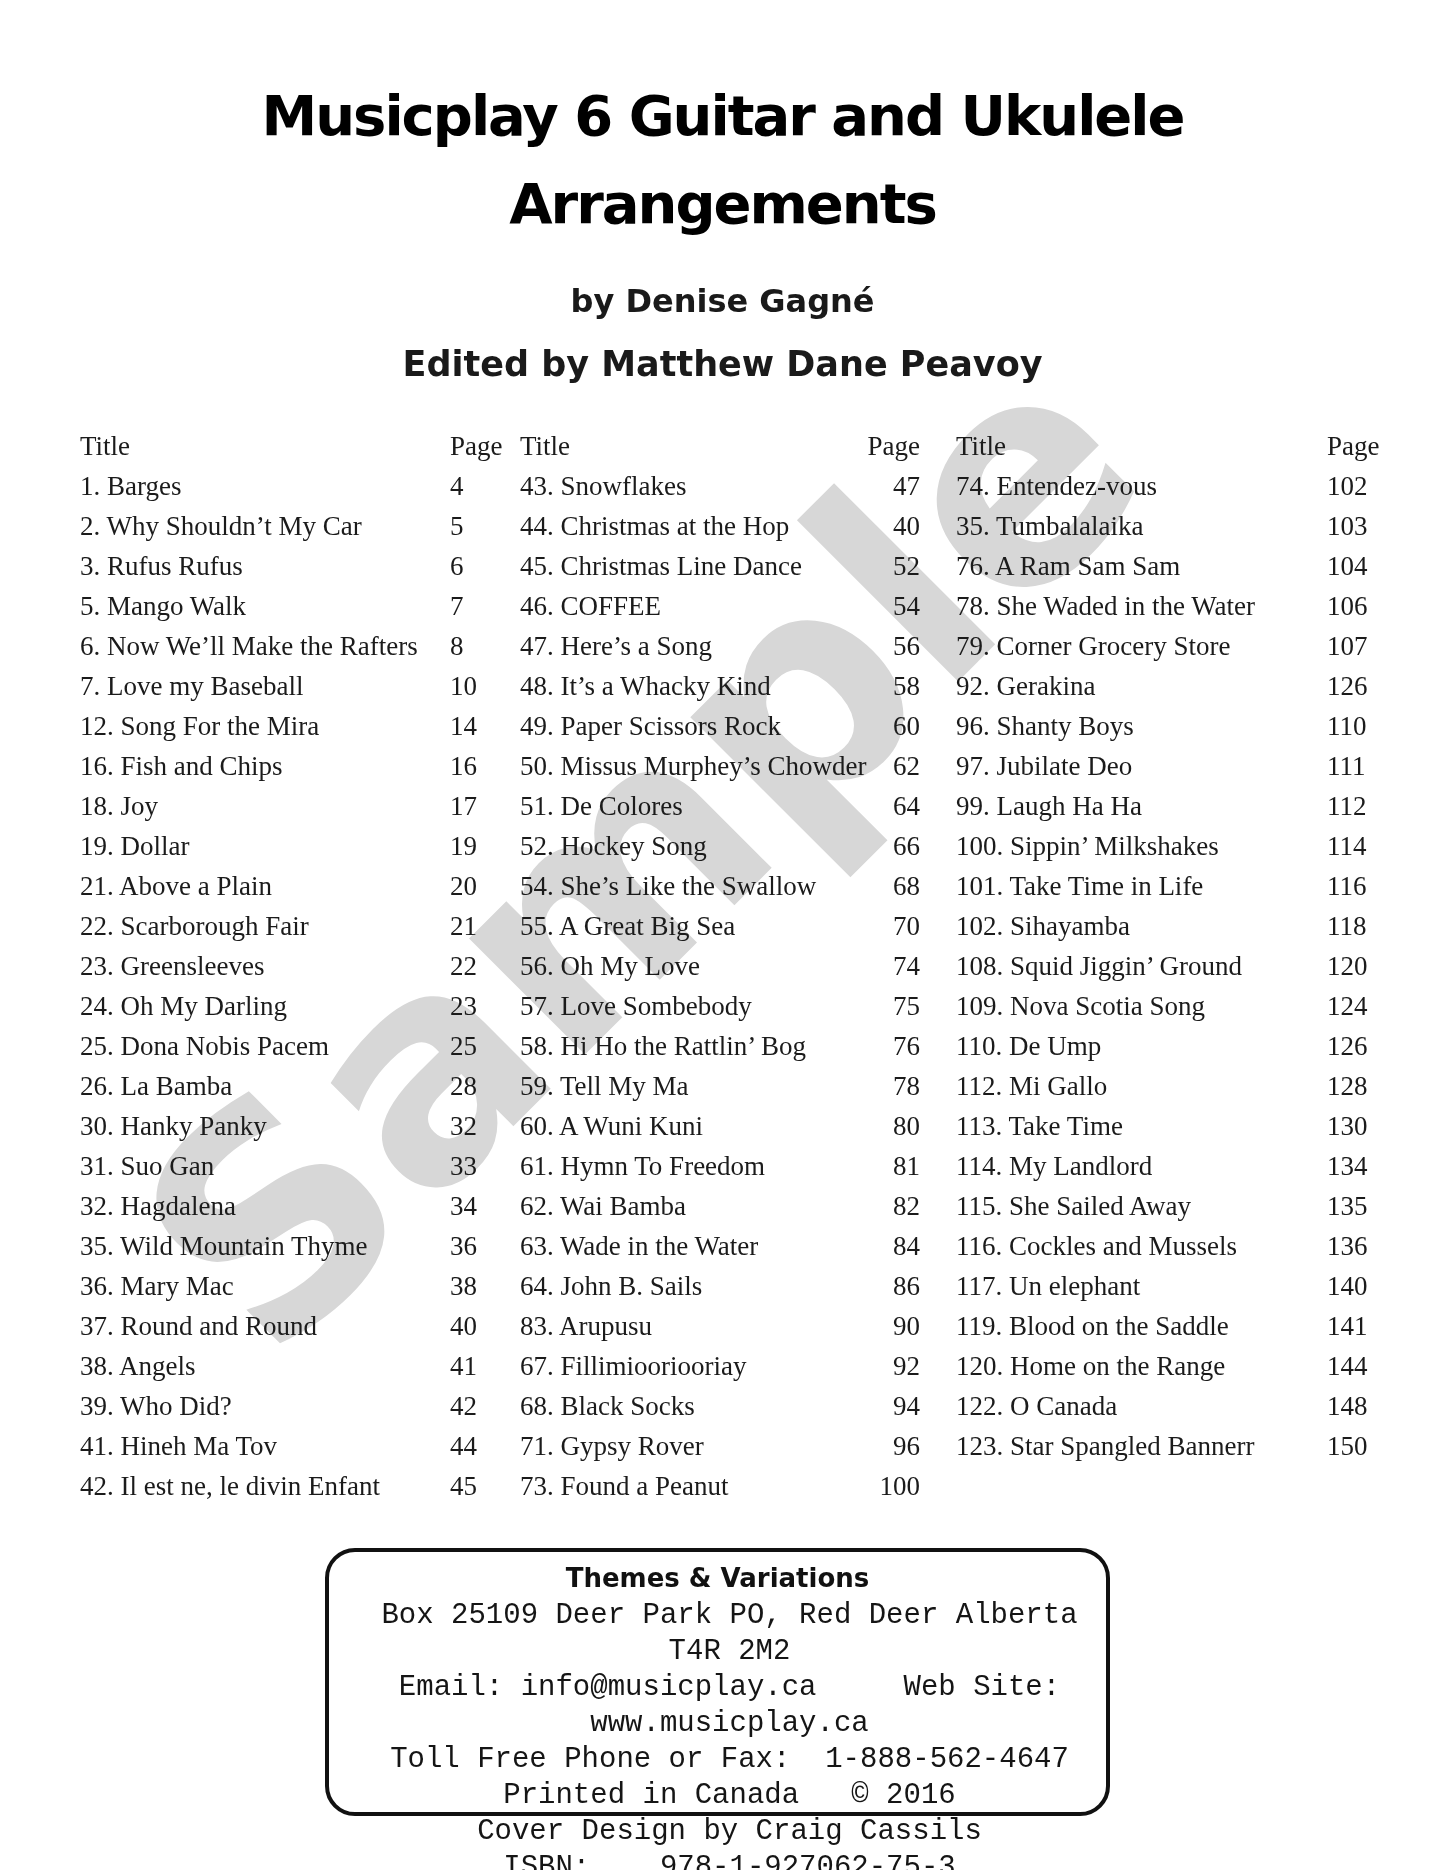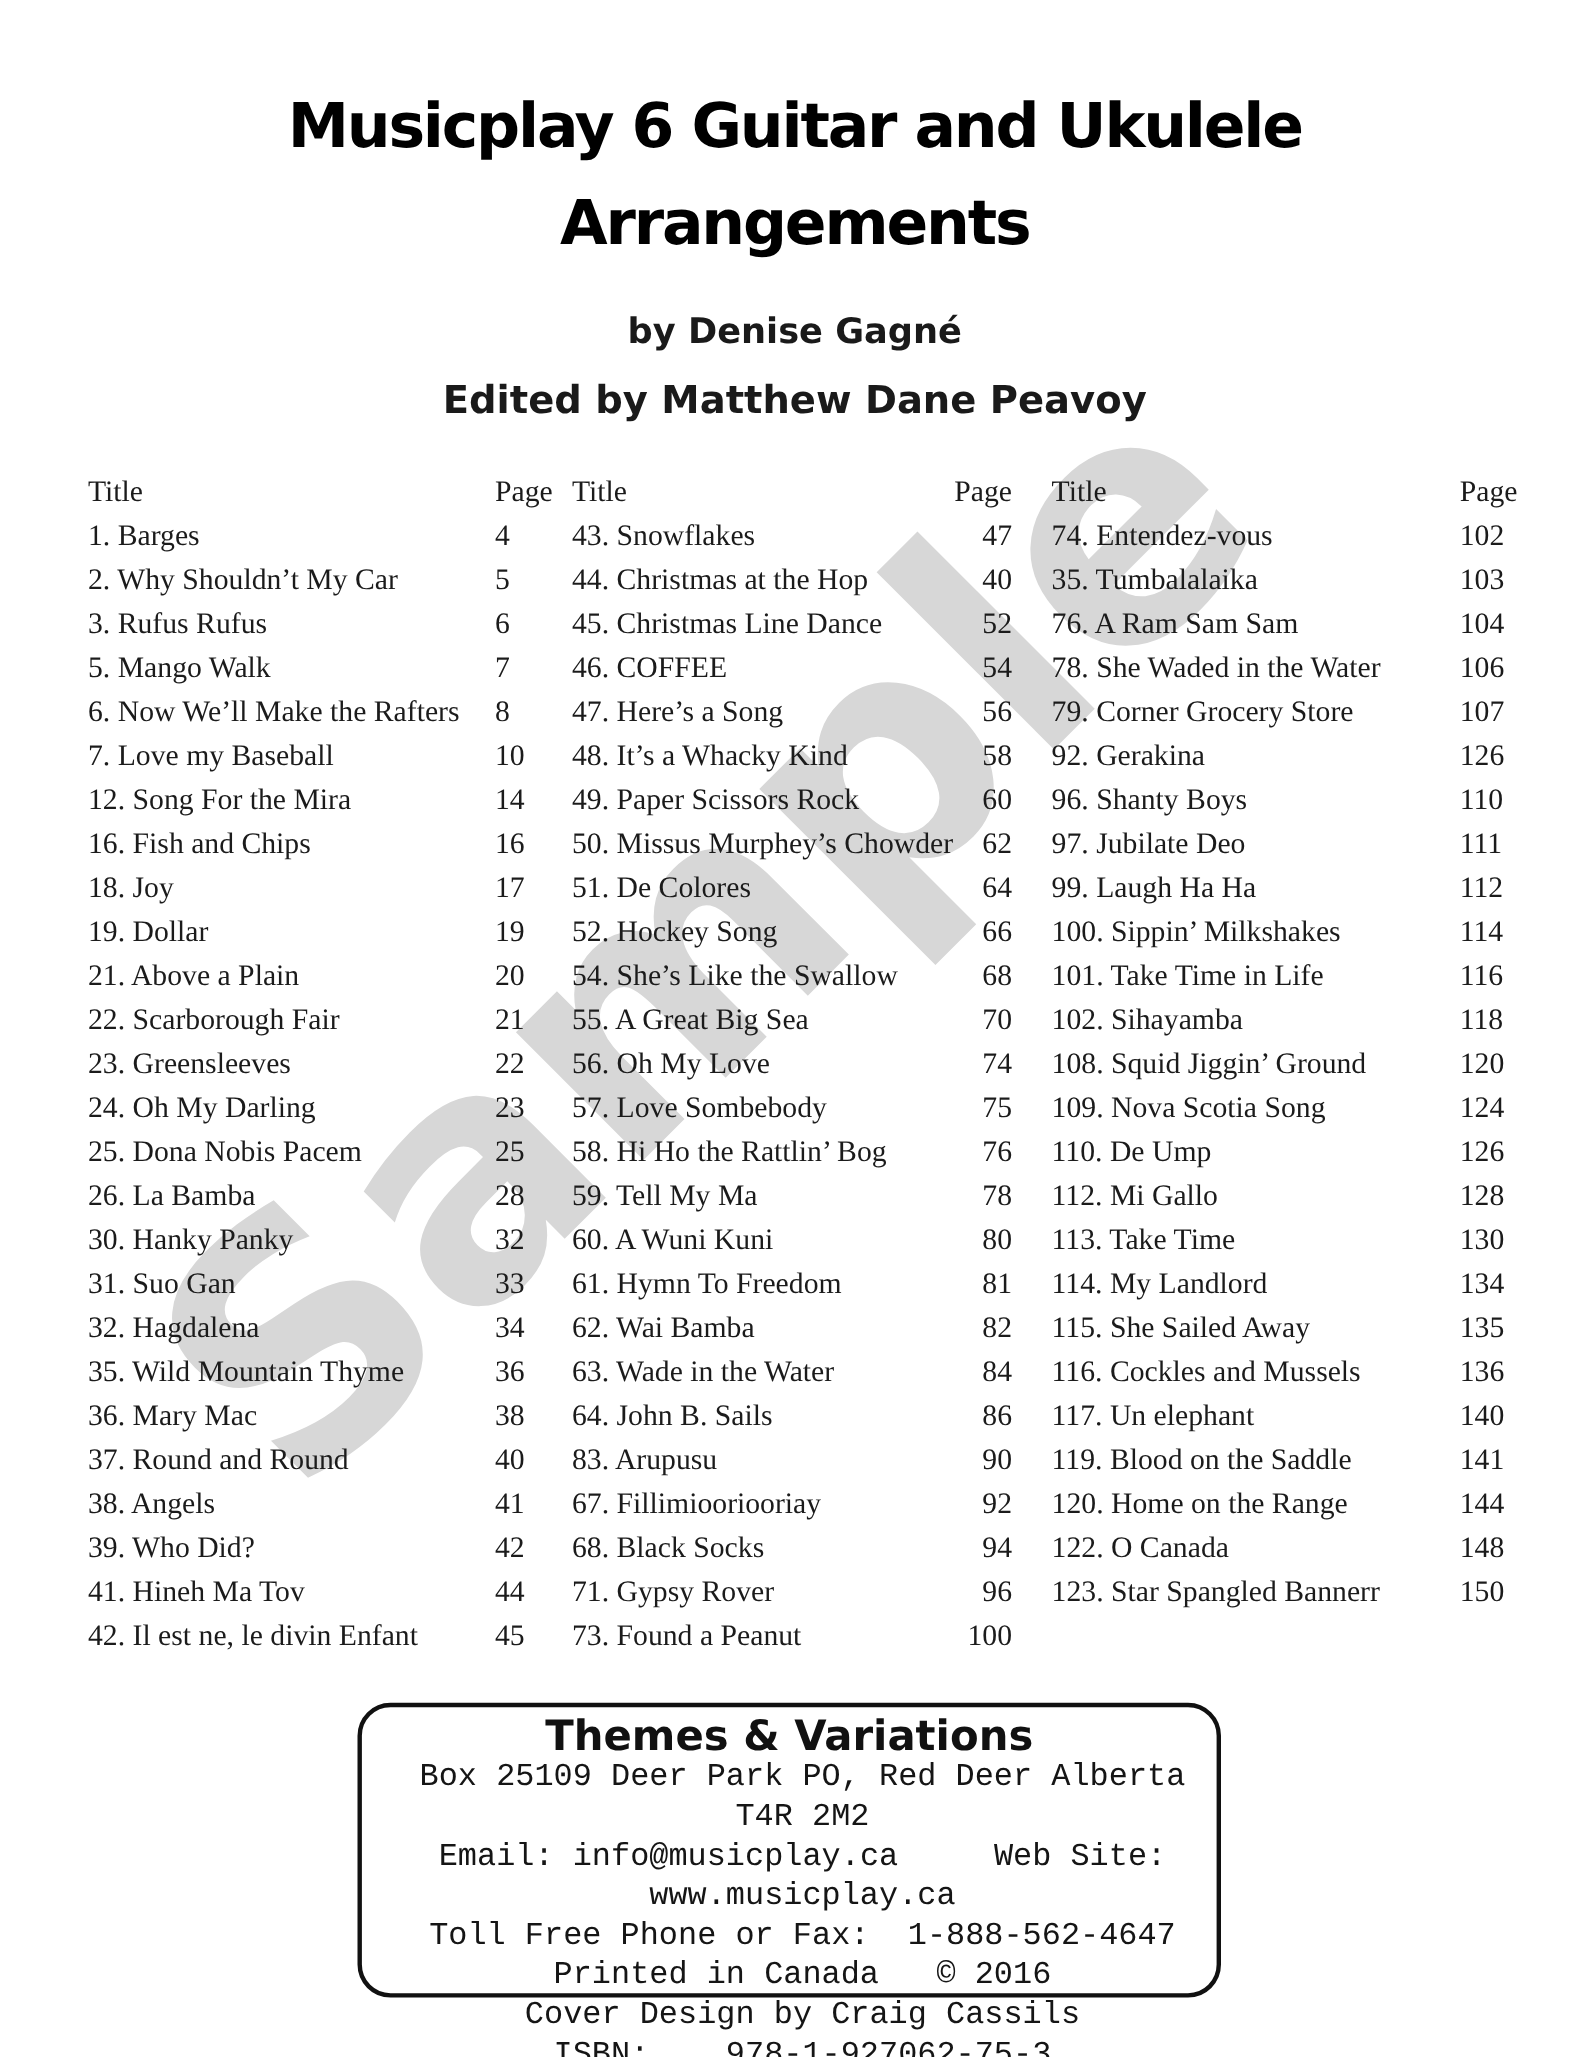--- a/index.html
+++ b/index.html
@@ -78,21 +78,21 @@
     border:4px solid #111111;
     border-radius:30px;
     z-index:1;
     text-align:center;
     box-sizing:border-box;
     padding-top:6px;
   }
   #footer-name{
     font-family:"DejaVu Sans", sans-serif;
     font-weight:bold;
-    font-size:38px;
+    font-size:26px;
     line-height:40px;
     color:#111111;
   }
   .footer-line{
     font-family:Liberation Mono, monospace;
     font-size:29px;
     line-height:36px;
     white-space:pre-wrap;
     color:#151515;
     margin-left:24px;

